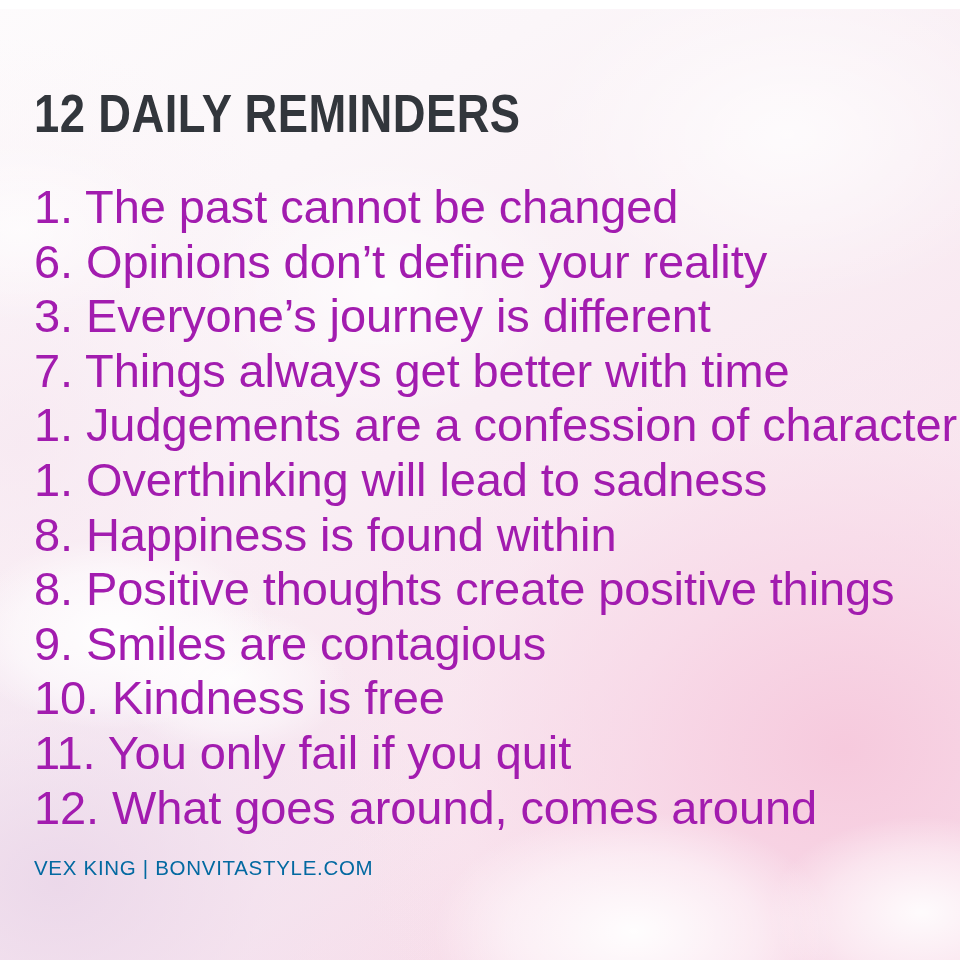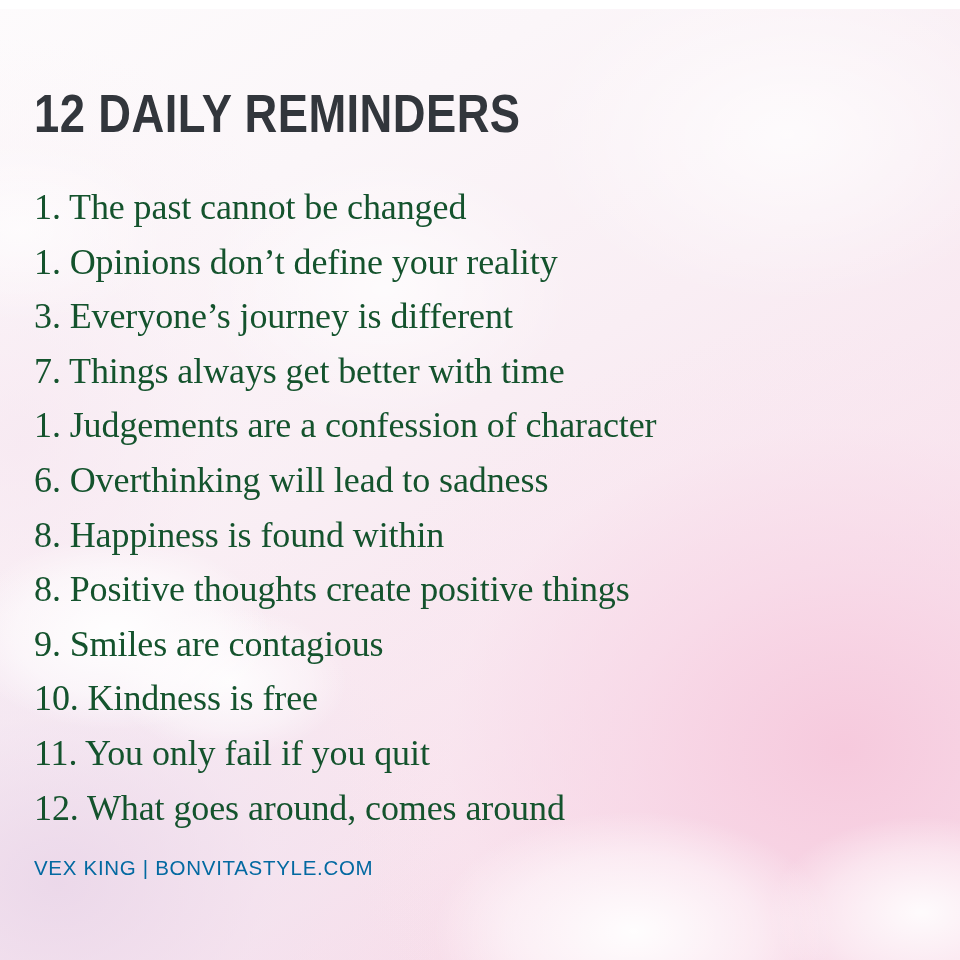--- a/index.html
+++ b/index.html
@@ -123,27 +123,26 @@
     top: 180px;
     right: 30px;
     margin: 0;
     padding: 0;
     list-style: none;
   }
 
   .list-item {
     display: block;
     height: 54.6px;
-    font-size: 36px;
+    font-size: 47px;
     line-height: 54.6px;
     font-weight: 400;
-    color: #14532d;
+    color: #a21caf;
     letter-spacing: -0.1px;
     white-space: nowrap;
-    font-family: Liberation Serif, serif;
   }
 
   .credit {
     position: absolute;
     left: 34px;
     top: 855px;
     font-size: 20.5px;
     line-height: 26px;
     font-weight: 400;
     letter-spacing: 0.7px;
@@ -162,25 +161,25 @@
   <div class="bg-layer bg-bloom-br"></div>
   <div class="bg-layer bg-clouds"></div>
   <div class="bg-layer bg-topstrip"></div>
 
   <div class="content">
 
     <h1 class="title">12 DAILY REMINDERS</h1>
 
     <ul class="list">
       <li class="list-item">1. The past cannot be changed</li>
-      <li class="list-item">1. Opinions don’t define your reality</li>
+      <li class="list-item">6. Opinions don’t define your reality</li>
       <li class="list-item">3. Everyone’s journey is different</li>
       <li class="list-item">7. Things always get better with time</li>
       <li class="list-item">1. Judgements are a confession of character</li>
-      <li class="list-item">6. Overthinking will lead to sadness</li>
+      <li class="list-item">1. Overthinking will lead to sadness</li>
       <li class="list-item">8. Happiness is found within</li>
       <li class="list-item">8. Positive thoughts create positive things</li>
       <li class="list-item">9. Smiles are contagious</li>
       <li class="list-item">10. Kindness is free</li>
       <li class="list-item">11. You only fail if you quit</li>
       <li class="list-item">12. What goes around, comes around</li>
     </ul>
 
     <div class="credit">VEX KING | BONVITASTYLE.COM</div>
 

